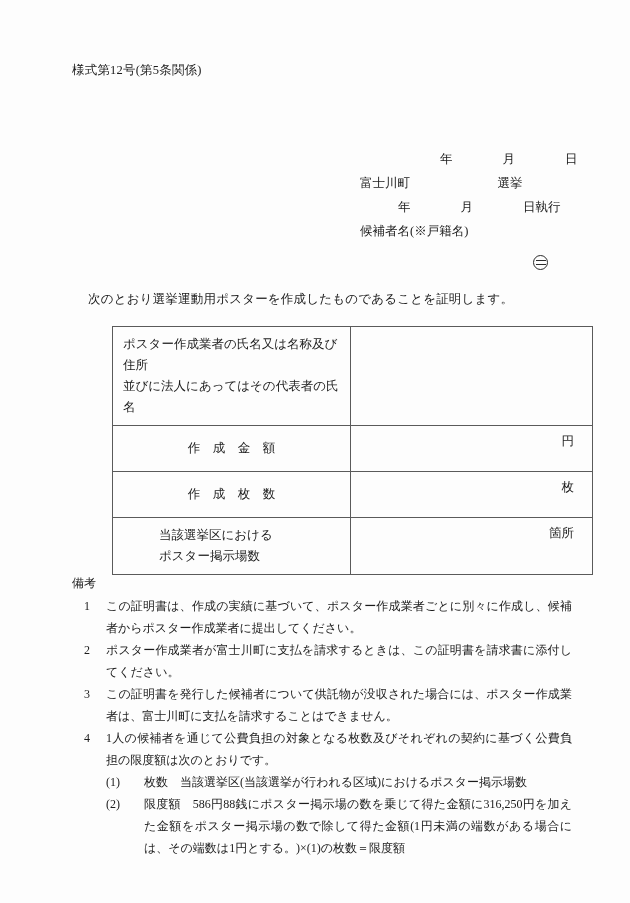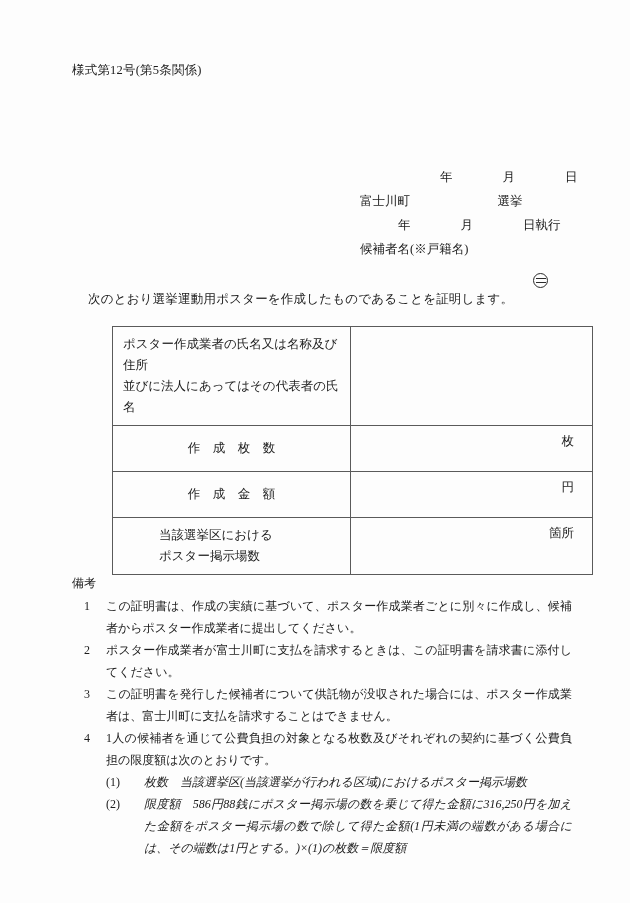--- a/index.html
+++ b/index.html
@@ -40,21 +40,21 @@
     top: 107px;
     text-align: center;
     font-size: 13px;
     letter-spacing: 1px;
   }
 
   
   .meta-block {
     position: absolute;
     left: 300px;
-    top: 165px;
+    top: 147px;
     width: 280px;
     font-size: 12.5px;
     line-height: 24px;
   }
   .meta-line {
     white-space: pre;
     display: block;
   }
   .meta-line.l1 { padding-left: 140px; }
   .meta-line.l2 { padding-left: 98px; }
@@ -172,21 +172,20 @@
     margin-left: 34px;
   }
   .sub-num {
     width: 38px;
     flex: 0 0 38px;
   }
   .sub-body {
     flex: 1 1 auto;
     text-align: justify;
     text-justify: inter-character;
-    font-style: italic;
   }
   .sub-body .lead { padding-right: 12px; }
 </style>
 </head>
 <body>
 
 <div class="page">
 
   <div class="form-no">様式第12号(第5条関係)</div>
 
@@ -219,39 +218,39 @@
         <td>
           <div class="cell-value">
             <span class="unit"></span>
           </div>
         </td>
       </tr>
 
       <tr class="row-std">
         <td>
           <div class="cell-label c-center">
+            <div>作　成　金　額</div>
+          </div>
+        </td>
+        <td>
+          <div class="cell-value">
+            <span class="unit">円</span>
+          </div>
+        </td>
+      </tr>
+
+      <tr class="row-std">
+        <td>
+          <div class="cell-label c-center">
             <div>作　成　枚　数</div>
           </div>
         </td>
         <td>
           <div class="cell-value">
             <span class="unit">枚</span>
-          </div>
-        </td>
-      </tr>
-
-      <tr class="row-std">
-        <td>
-          <div class="cell-label c-center">
-            <div>作　成　金　額</div>
-          </div>
-        </td>
-        <td>
-          <div class="cell-value">
-            <span class="unit">円</span>
           </div>
         </td>
       </tr>
 
       <tr class="row-tall">
         <td>
           <div class="cell-label c-indent">
             <div>当該選挙区における</div>
             <div>ポスター掲示場数</div>
           </div>

